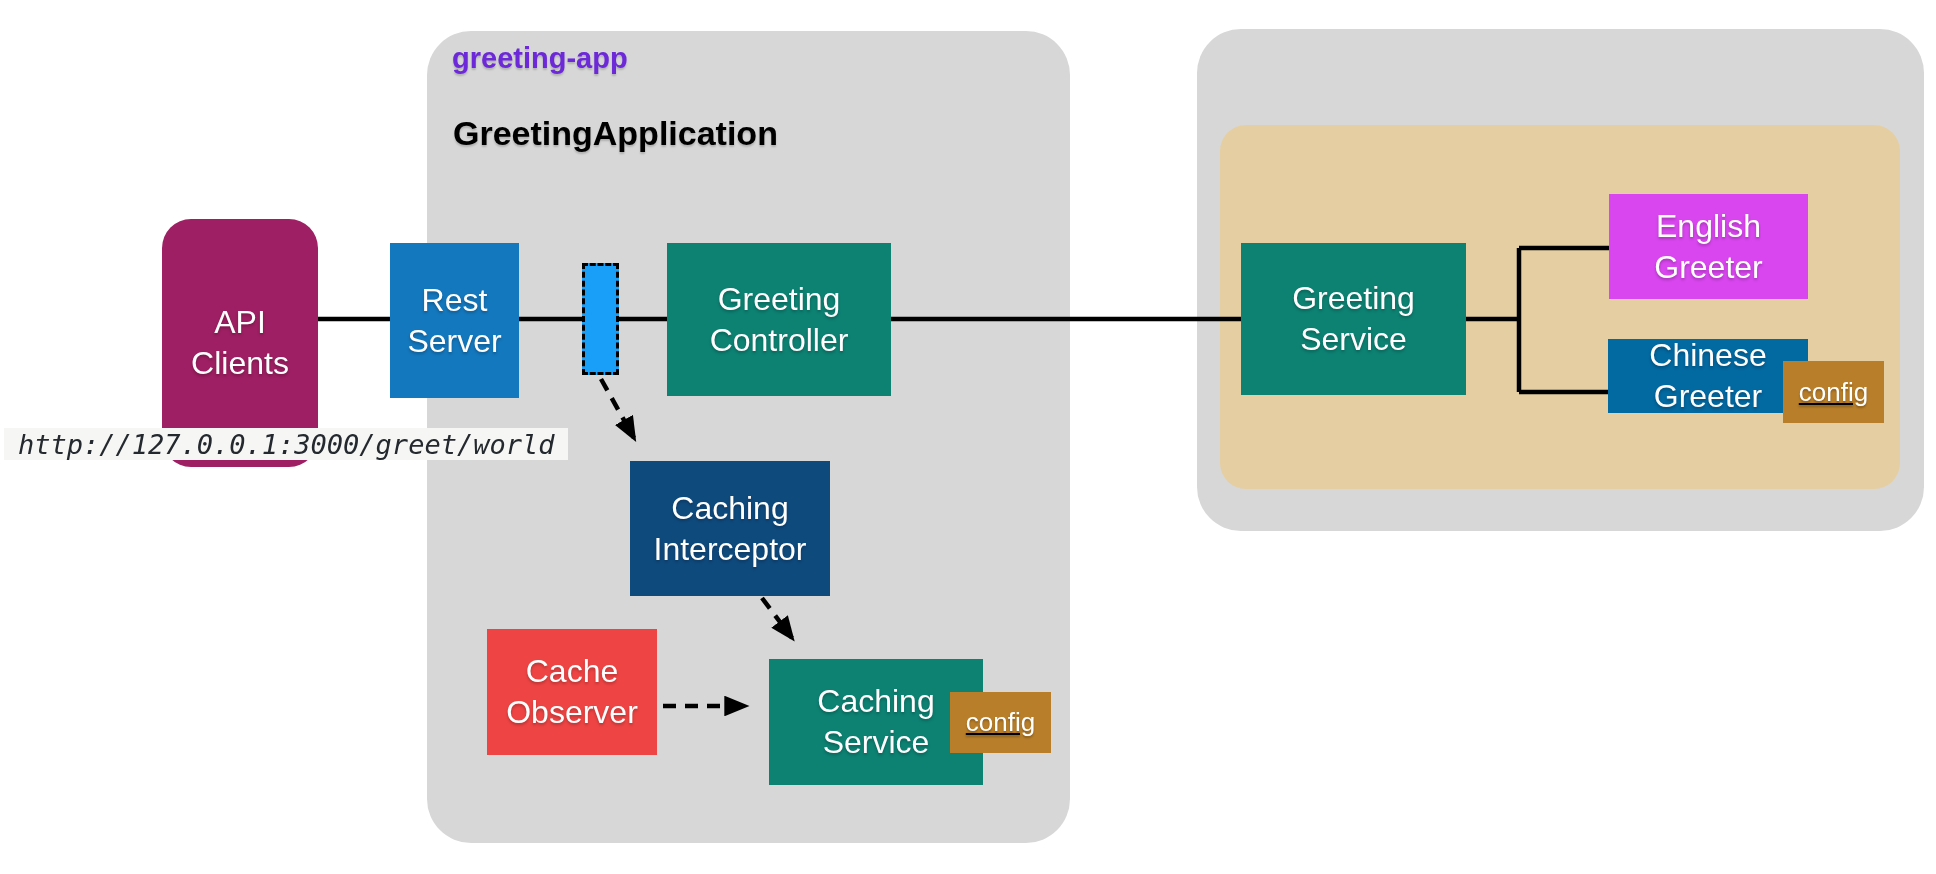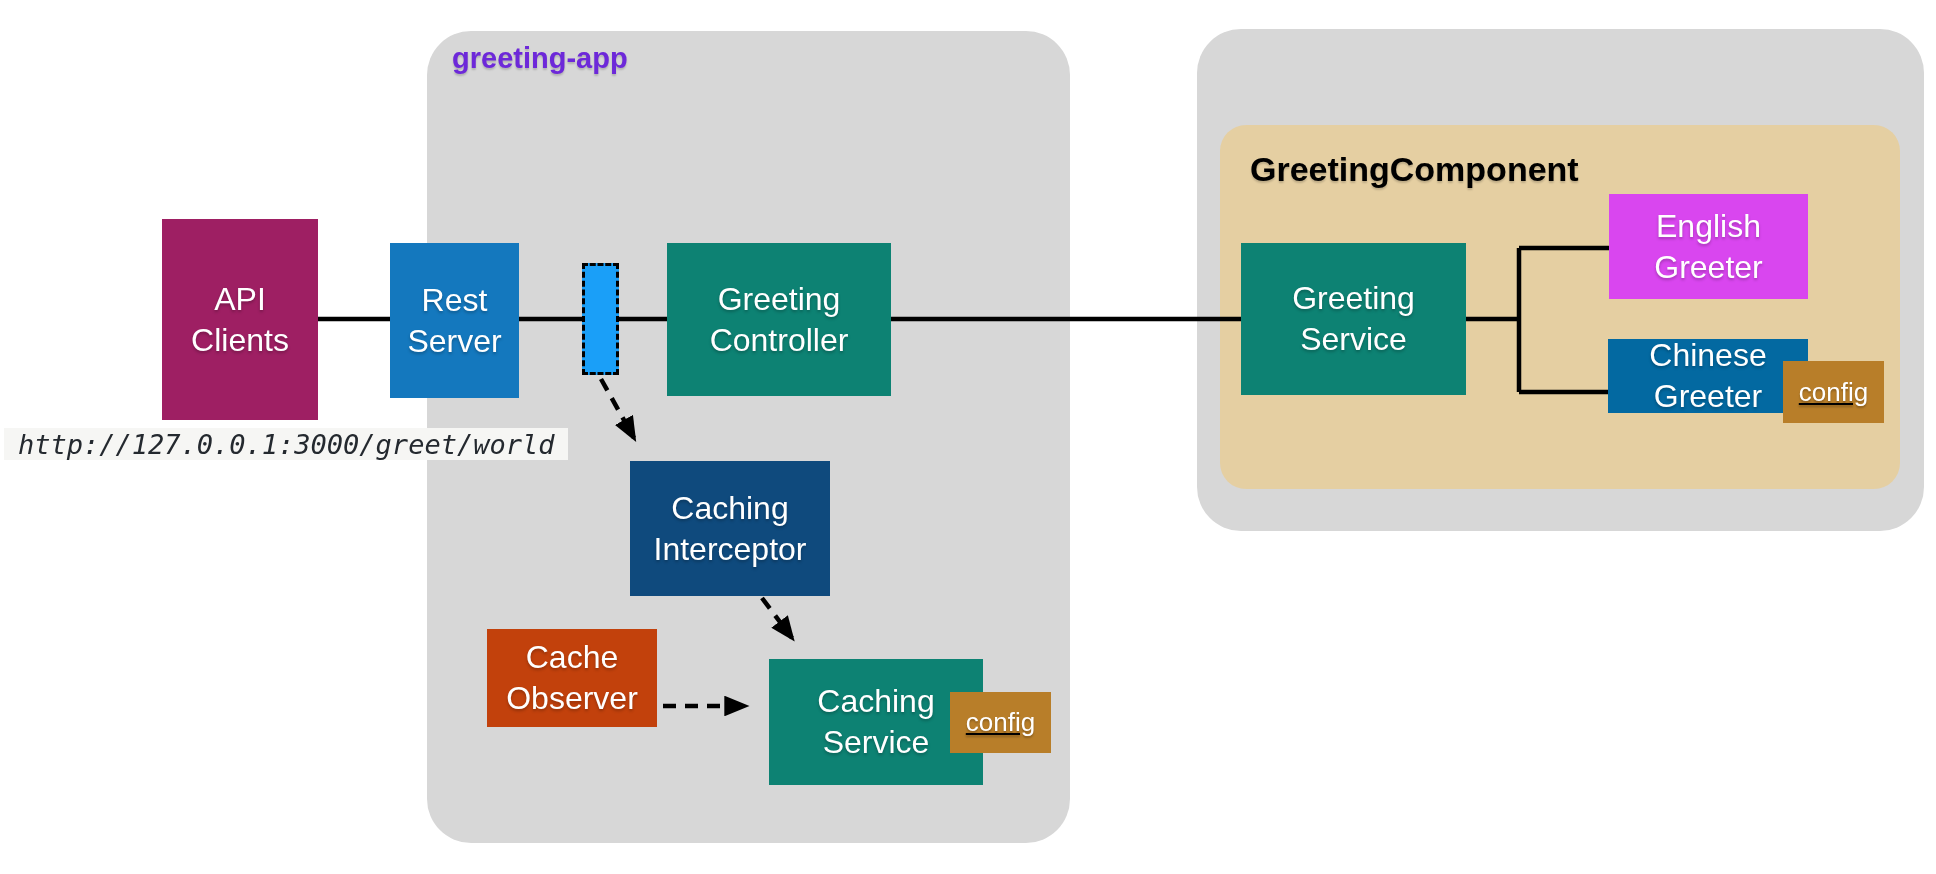--- a/index.html
+++ b/index.html
@@ -101,46 +101,46 @@
     font-style: italic;
   }
 </style>
 </head>
 <body>
 
 <div class="canvas">
 
   <div class="container" style="left: 427px; top: 31px; width: 643px; height: 812px; background-color: rgb(215, 215, 215);"></div>
   <div class="package-label" style="left:452px; top:42px;">greeting-app</div>
+  <div class="title-label" style="left:453px; top:114px;">GreetingApplication</div>
 
   <div class="container" style="left: 1197px; top: 29px; width: 727px; height: 502px; background-color: rgb(215, 215, 215);"></div>
 
   <div class="component-box" style="left: 1220px; top: 125px; width: 680px; height: 364px; background-color: rgb(229, 207, 162);"></div>
-  <div class="title-label" style="left:1250px; top:150px;">GreetingComponent</div>
 
   <svg id="connector-layer" viewBox="0 0 1936 874" xmlns="http://www.w3.org/2000/svg">
     <defs>
       <marker id="arrowhead" markerUnits="strokeWidth" markerWidth="6" markerHeight="4.6" refX="4.6" refY="2.3" orient="auto">
         <path d="M0,0 L5.6,2.3 L0,4.6 Z" fill="#000000"></path>
       </marker>
     </defs>
 
     <line x1="318" y1="319" x2="667" y2="319" stroke="#000" stroke-width="4.5"></line>
     <line x1="891" y1="319" x2="1241" y2="319" stroke="#000" stroke-width="4.5"></line>
     <line x1="1466" y1="319" x2="1519" y2="319" stroke="#000" stroke-width="4.5"></line>
     <line x1="1519" y1="248" x2="1519" y2="392" stroke="#000" stroke-width="4.5"></line>
     <line x1="1519" y1="248" x2="1609" y2="248" stroke="#000" stroke-width="4.5"></line>
     <line x1="1519" y1="392" x2="1608" y2="392" stroke="#000" stroke-width="4.5"></line>
 
     <line x1="601" y1="379" x2="634" y2="438" stroke="#000" stroke-width="4.5" stroke-dasharray="13 9" marker-end="url(#arrowhead)"></line>
     <line x1="762" y1="598" x2="792" y2="638" stroke="#000" stroke-width="4.5" stroke-dasharray="13 9" marker-end="url(#arrowhead)"></line>
     <line x1="663" y1="706" x2="745" y2="706" stroke="#000" stroke-width="4.5" stroke-dasharray="13 9" marker-end="url(#arrowhead)"></line>
   </svg>
 
-  <div class="node" style="left: 162px; top: 219px; width: 156px; height: 201px; background-color: rgb(158, 31, 99);">
+  <div class="node" style="left: 162px; top: 219px; width: 156px; height: 248px; background-color: rgb(158, 31, 99); border-radius: 29px;">
     <span class="node-label">API
 Clients</span>
   </div>
 
   <div class="node" style="left: 390px; top: 243px; width: 129px; height: 155px; background-color: rgb(20, 120, 190);">
     <span class="node-label">Rest
 Server</span>
   </div>
 
   <div class="marker-box" style="left: 582px; top: 263px; width: 37px; height: 112px; background-color: rgb(26, 159, 248);"></div>
@@ -148,21 +148,21 @@
   <div class="node" style="left: 667px; top: 243px; width: 224px; height: 153px; background-color: rgb(13, 130, 115);">
     <span class="node-label">Greeting
 Controller</span>
   </div>
 
   <div class="node" style="left: 630px; top: 461px; width: 200px; height: 135px; background-color: rgb(15, 74, 125);">
     <span class="node-label">Caching
 Interceptor</span>
   </div>
 
-  <div class="node" style="left: 487px; top: 629px; width: 170px; height: 98px; background-color: #c2410c;">
+  <div class="node" style="left: 487px; top: 629px; width: 170px; height: 126px; background-color: #ef4444;">
     <span class="node-label">Cache
 Observer</span>
   </div>
 
   <div class="node" style="left: 769px; top: 659px; width: 214px; height: 126px; background-color: rgb(13, 130, 115);">
     <span class="node-label">Caching
 Service</span>
   </div>
   <div class="badge" style="left: 950px; top: 692px; width: 101px; height: 61px; background-color: rgb(184, 126, 41);">
     <span class="badge-label">config</span>

